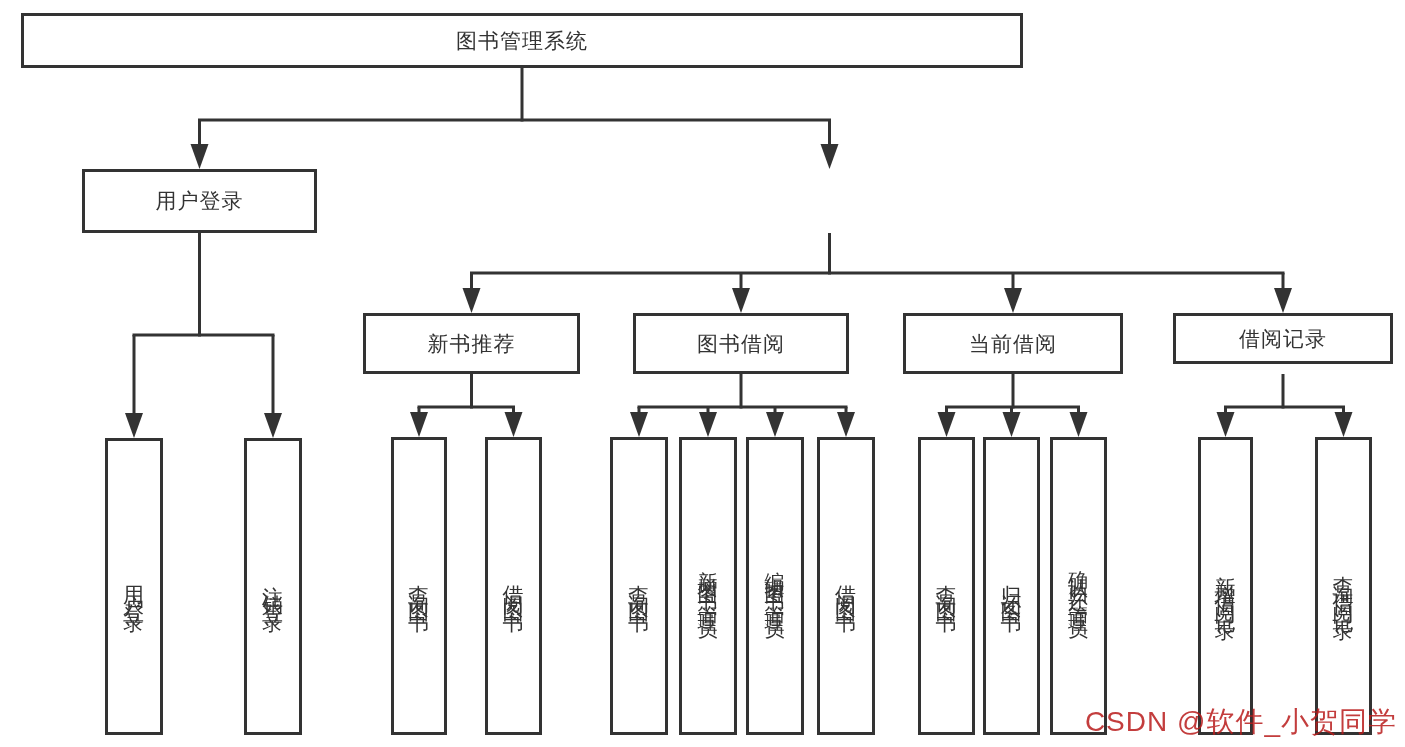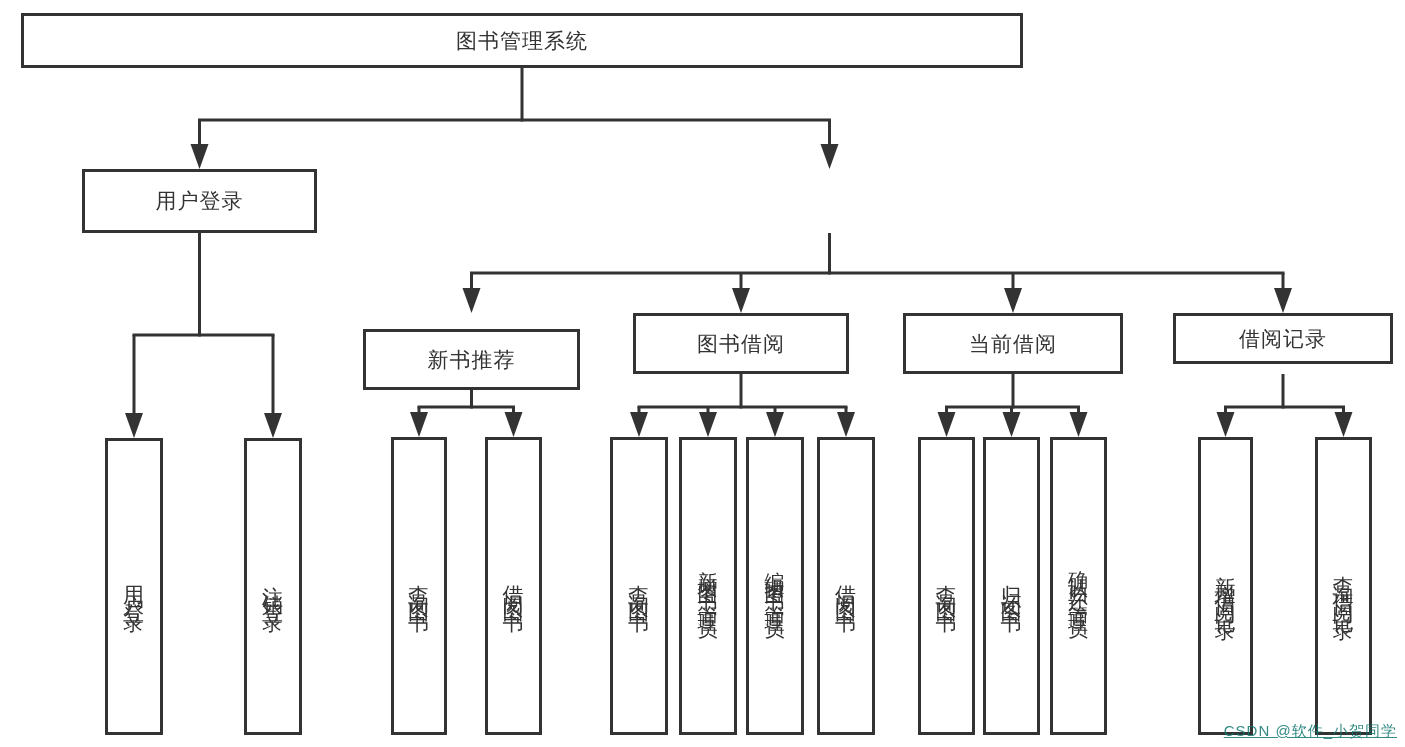--- a/index.html
+++ b/index.html
@@ -53,27 +53,26 @@
     line-height: 1;
   }
   .nv.long {
     font-size: 20px;
     letter-spacing: 7px;
   }
   .watermark {
     position: absolute;
     right: 8px;
     bottom: 6px;
-    font-size: 15px;
-    color: #0f766e;
+    font-size: 28px;
+    color: #b91c1c;
     opacity: 0.85;
     letter-spacing: 1px;
     white-space: nowrap;
     pointer-events: none;
-    text-decoration: underline;
   }
 </style>
 </head>
 <body>
 
 <div class="canvas">
 
   <svg class="connectors" viewBox="0 0 1405 747" xmlns="http://www.w3.org/2000/svg" aria-hidden="true">
 
     <line x1="522" y1="68" x2="522" y2="121.5"></line>
@@ -133,21 +132,21 @@
     <line x1="1225.5" y1="407" x2="1225.5" y2="421"></line>
     <polygon points="1216.5,412 1234.5,412 1225.5,437"></polygon>
     <line x1="1343.5" y1="407" x2="1343.5" y2="421"></line>
     <polygon points="1334.5,412 1352.5,412 1343.5,437"></polygon>
   </svg>
 
   <div class="node nh" style="left:21px;top:13px;width:1002px;height:55px">图书管理系统</div>
 
   <div class="node nh" style="left:82px;top:169px;width:235px;height:64px">用户登录</div>
 
-  <div class="node nh" style="left:363px;top:329px;width:217px;height:61px">新书推荐</div>
+  <div class="node nh" style="left:363px;top:313px;width:217px;height:61px">新书推荐</div>
   <div class="node nh" style="left:903px;top:313px;width:220px;height:61px">当前借阅</div>
   <div class="node nh" style="left:633px;top:313px;width:216px;height:61px">图书借阅</div>
   <div class="node nh" style="left:1173px;top:313px;width:220px;height:51px">借阅记录</div>
 
   <div class="node nv" style="left:105px;top:438px;width:58px;height:297px">用户登录</div>
   <div class="node nv" style="left:244px;top:438px;width:58px;height:297px">注销登录</div>
 
   <div class="node nv" style="left:391px;top:437px;width:56px;height:298px">查询图书</div>
   <div class="node nv" style="left:485px;top:437px;width:57px;height:298px">借阅图书</div>
 

